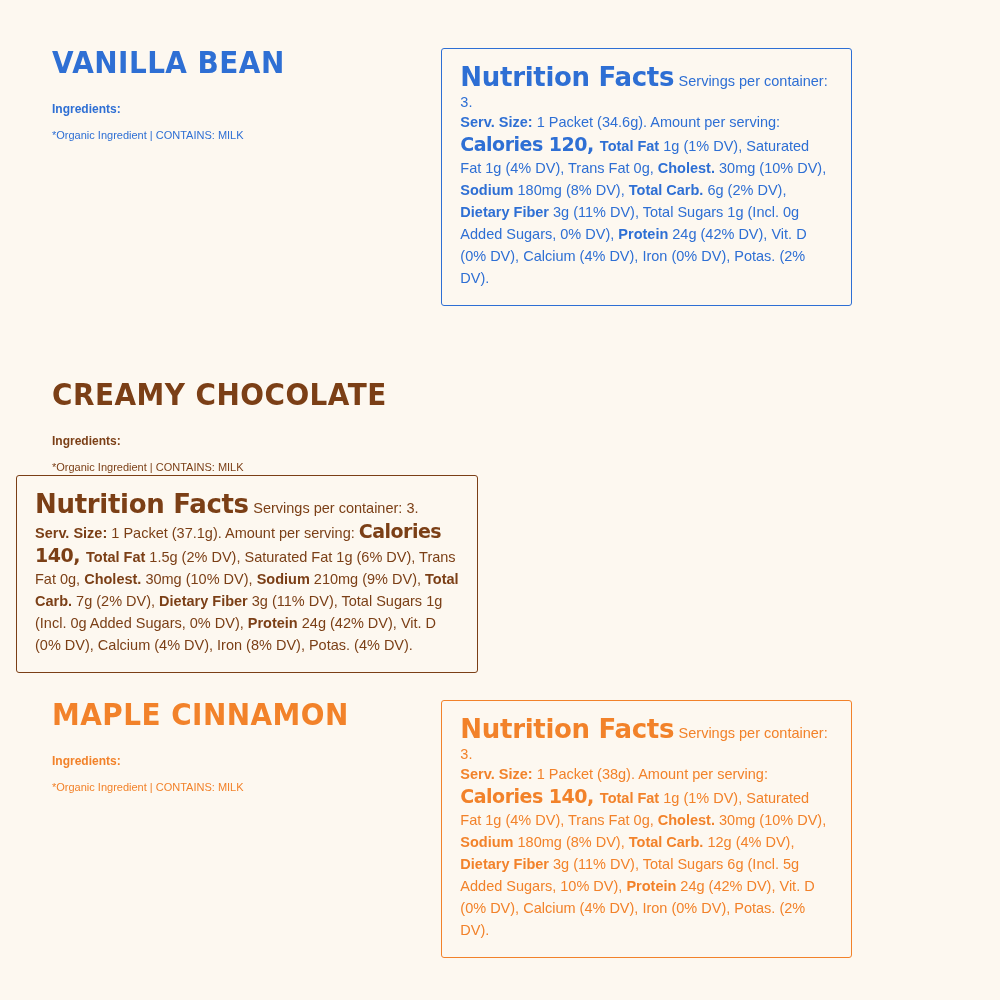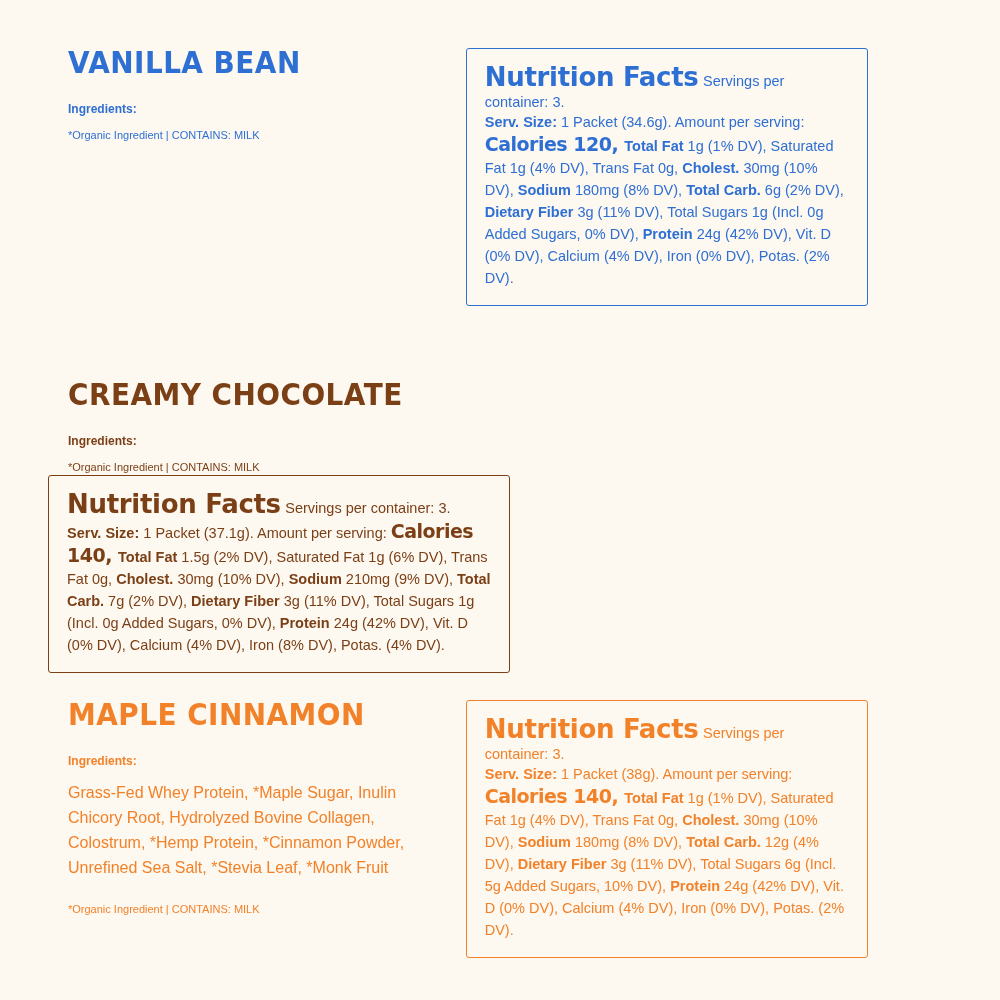--- a/index.html
+++ b/index.html
@@ -14,33 +14,33 @@
     overflow: hidden;
   }
   .page {
     position: relative;
     width: 1000px;
     height: 1000px;
     box-sizing: border-box;
   }
   .product {
     position: absolute;
-    left: 16px;
+    left: 0;
     width: 852px;
     display: flex;
     flex-direction: row;
   }
   .left-col {
     width: 420px;
     margin-left: 52px;
     box-sizing: border-box;
   }
   .right-col {
     width: 462px;
-    margin-left: 32px;
+    margin-left: 16px;
     box-sizing: border-box;
   }
   .flavor-title {
     font-family: "DejaVu Sans", sans-serif;
     font-weight: bold;
     font-size: 30px;
     letter-spacing: 0.5px;
     text-transform: uppercase;
     transform: scaleX(0.93);
     transform-origin: left center;
@@ -168,21 +168,20 @@
           <span><span class="b">Total Fat</span><span> 1.5g (2% DV), Saturated Fat 1g (6% DV), Trans Fat 0g, </span><span class="b">Cholest.</span><span> 30mg (10% DV), </span><span class="b">Sodium</span><span> 210mg (9% DV), </span><span class="b">Total Carb.</span><span> 7g (2% DV), </span><span class="b">Dietary Fiber</span><span> 3g (11% DV), Total Sugars 1g (Incl. 0g Added Sugars, 0% DV), </span><span class="b">Protein</span><span> 24g (42% DV), Vit. D (0% DV), Calcium (4% DV), Iron (8% DV), Potas. (4% DV).</span></span>
         </div>
       </div>
     </div>
   </div>
 
   <div class="product" id="prod-2">
     <div class="left-col">
       <div class="flavor-title">MAPLE CINNAMON</div>
       <div class="ingredients-label">Ingredients:</div>
-      <div class="ingredients-body">Grass-Fed Whey Protein, *Maple Sugar, Inulin Chicory Root, Hydrolyzed Bovine Collagen, Colostrum, *Hemp Protein, *Cinnamon Powder, Unrefined Sea Salt, *Stevia Leaf, *Monk Fruit</div>
       <div class="organic-note">*Organic Ingredient | CONTAINS: MILK</div>
     </div>
     <div class="right-col">
       <div class="nf-box">
         <span class="nf-title">Nutrition Facts</span>
         <span class="nf-servings"> Servings per container: 3. </span>
         <div class="nf-flow">
           <span class="b">Serv. Size:</span>
           <span> 1 Packet (38g). </span>
           <span> Amount per serving: </span>

